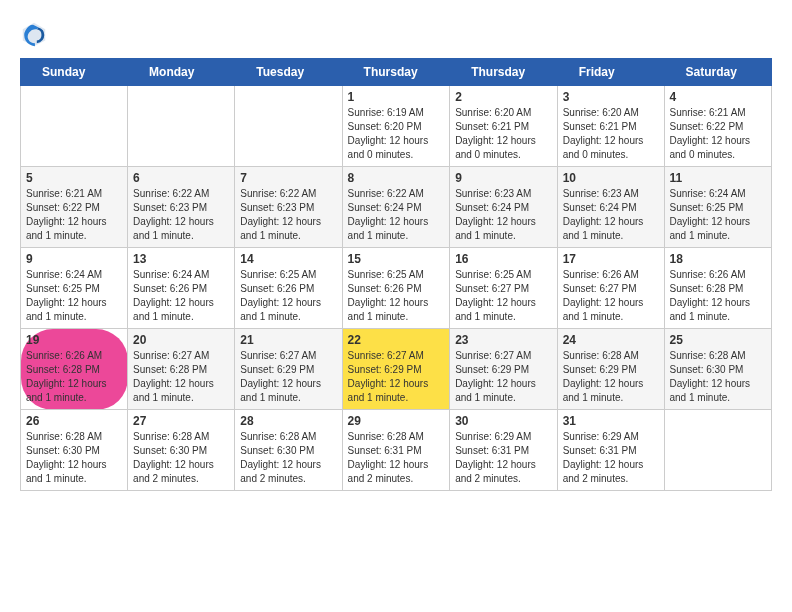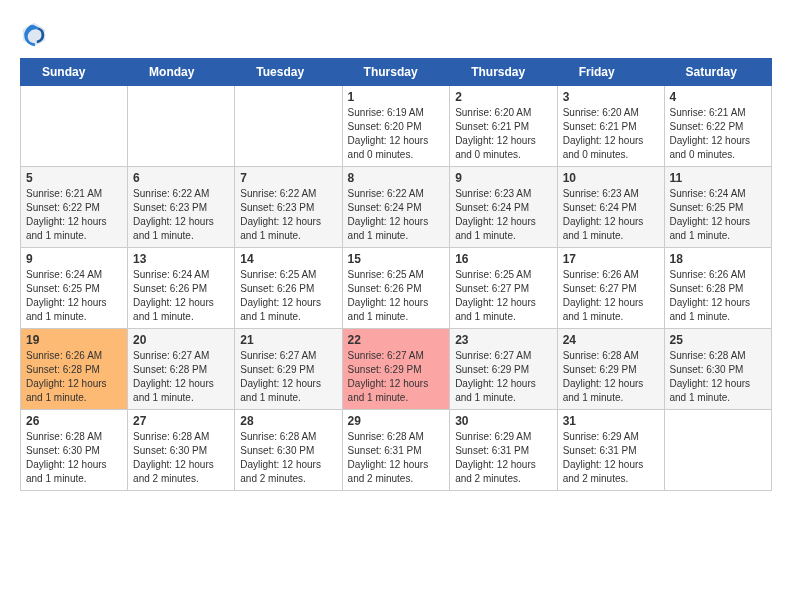--- a/index.html
+++ b/index.html
@@ -232,39 +232,39 @@
 Daylight: 12 hours and 1 minute.</div>
         </td>
         <td>
           <span class="day-num">18</span>
           <div class="day-info">Sunrise: 6:26 AM
 Sunset: 6:28 PM
 Daylight: 12 hours and 1 minute.</div>
         </td>
       </tr>
       <tr>
-        <td style="background: #fdba74;">
+        <td style="background: #ec4899; border-radius: 32px;">
           <span class="day-num">19</span>
           <div class="day-info">Sunrise: 6:26 AM
 Sunset: 6:28 PM
 Daylight: 12 hours and 1 minute.</div>
         </td>
         <td style="background: rgb(245, 245, 245);">
           <span class="day-num">20</span>
           <div class="day-info">Sunrise: 6:27 AM
 Sunset: 6:28 PM
 Daylight: 12 hours and 1 minute.</div>
         </td>
         <td style="background: rgb(245, 245, 245);">
           <span class="day-num">21</span>
           <div class="day-info">Sunrise: 6:27 AM
 Sunset: 6:29 PM
 Daylight: 12 hours and 1 minute.</div>
         </td>
-        <td style="background: #fca5a5;">
+        <td style="background: #fde047;">
           <span class="day-num">22</span>
           <div class="day-info">Sunrise: 6:27 AM
 Sunset: 6:29 PM
 Daylight: 12 hours and 1 minute.</div>
         </td>
         <td style="background: rgb(245, 245, 245);">
           <span class="day-num">23</span>
           <div class="day-info">Sunrise: 6:27 AM
 Sunset: 6:29 PM
 Daylight: 12 hours and 1 minute.</div>

